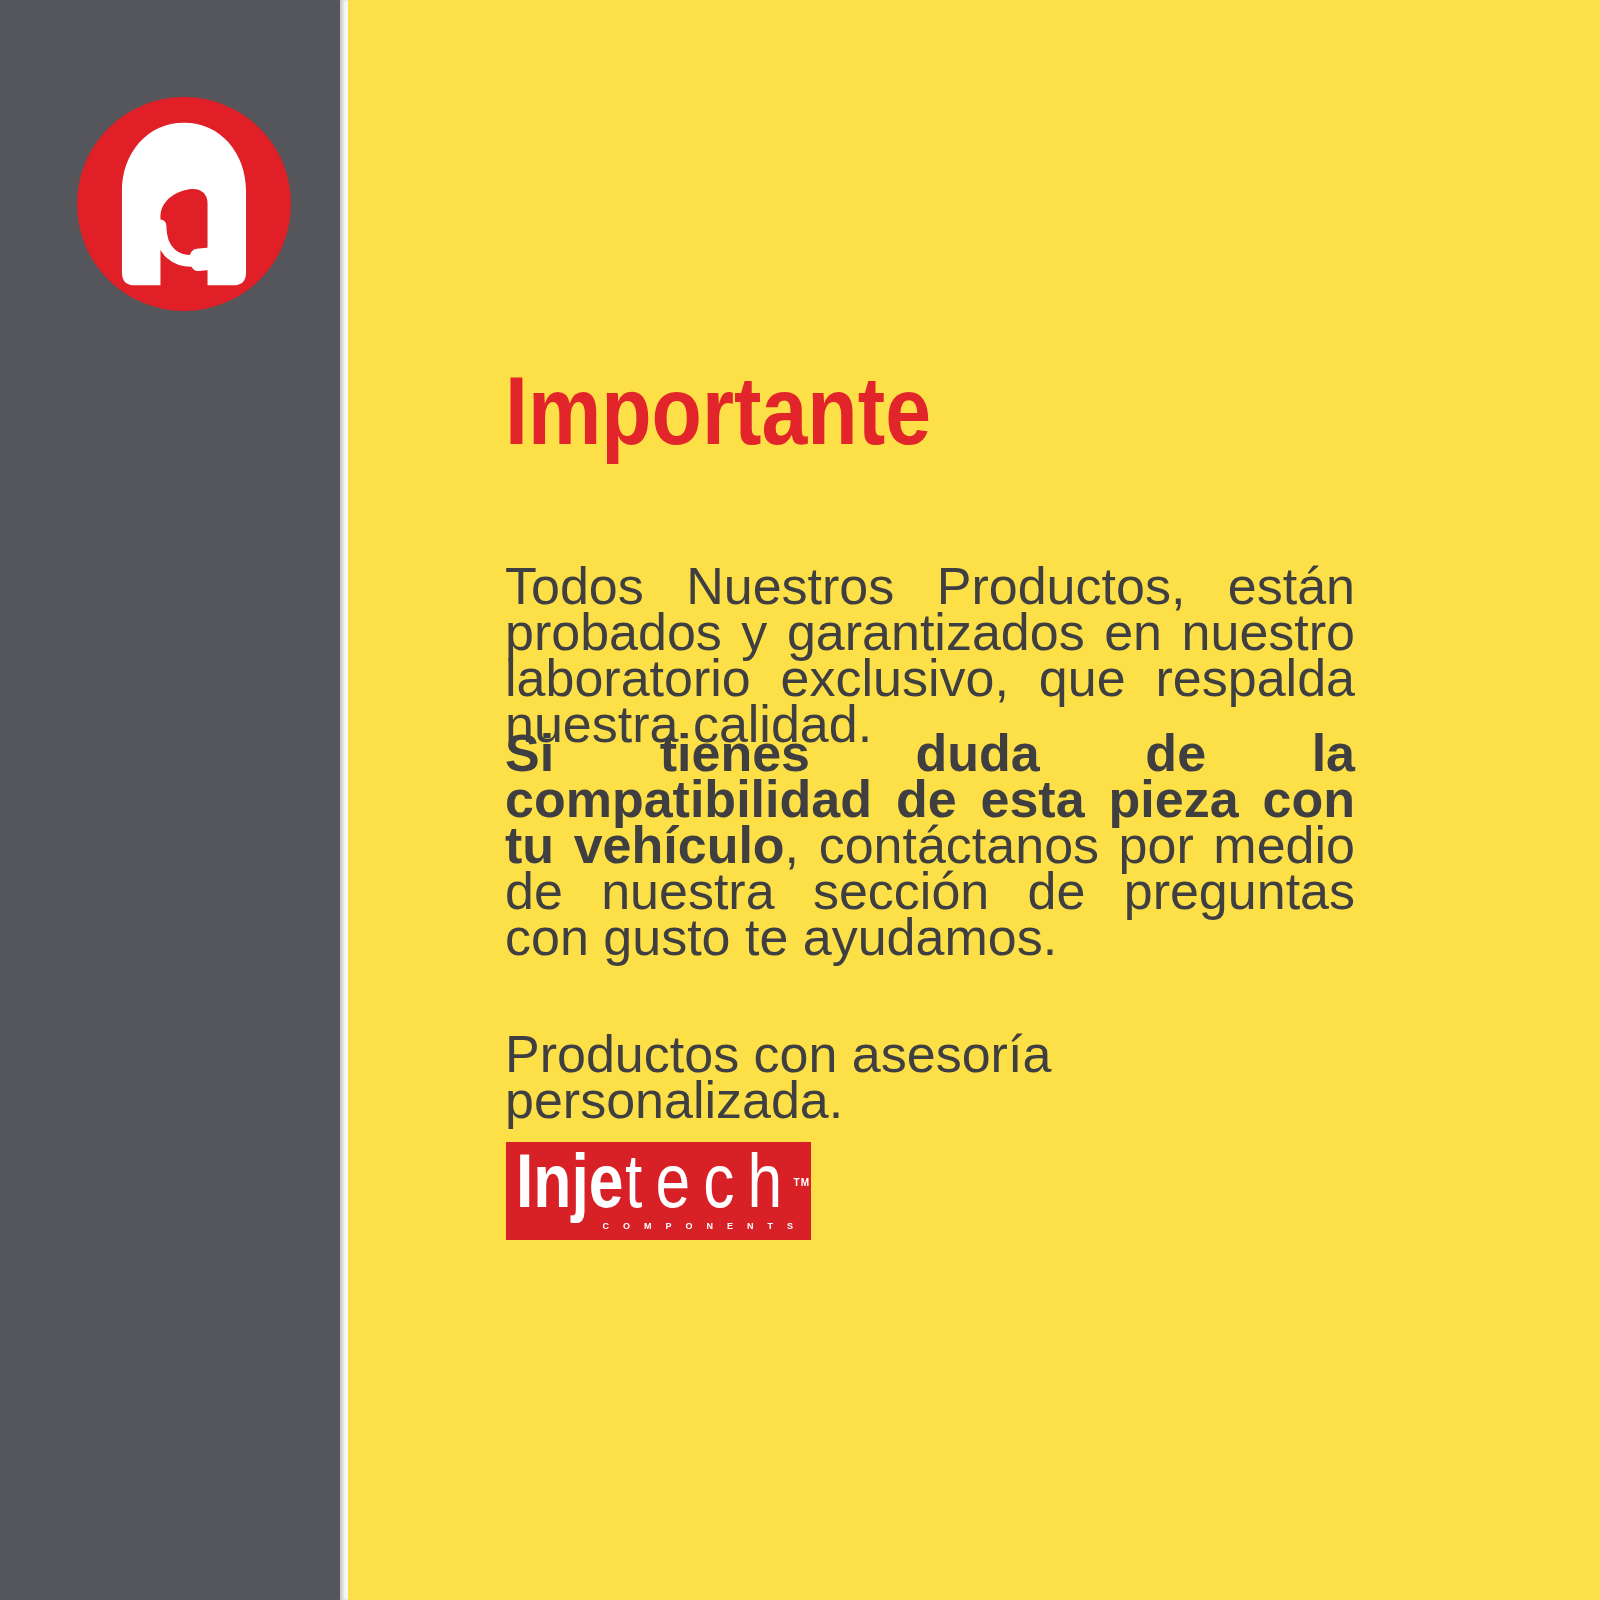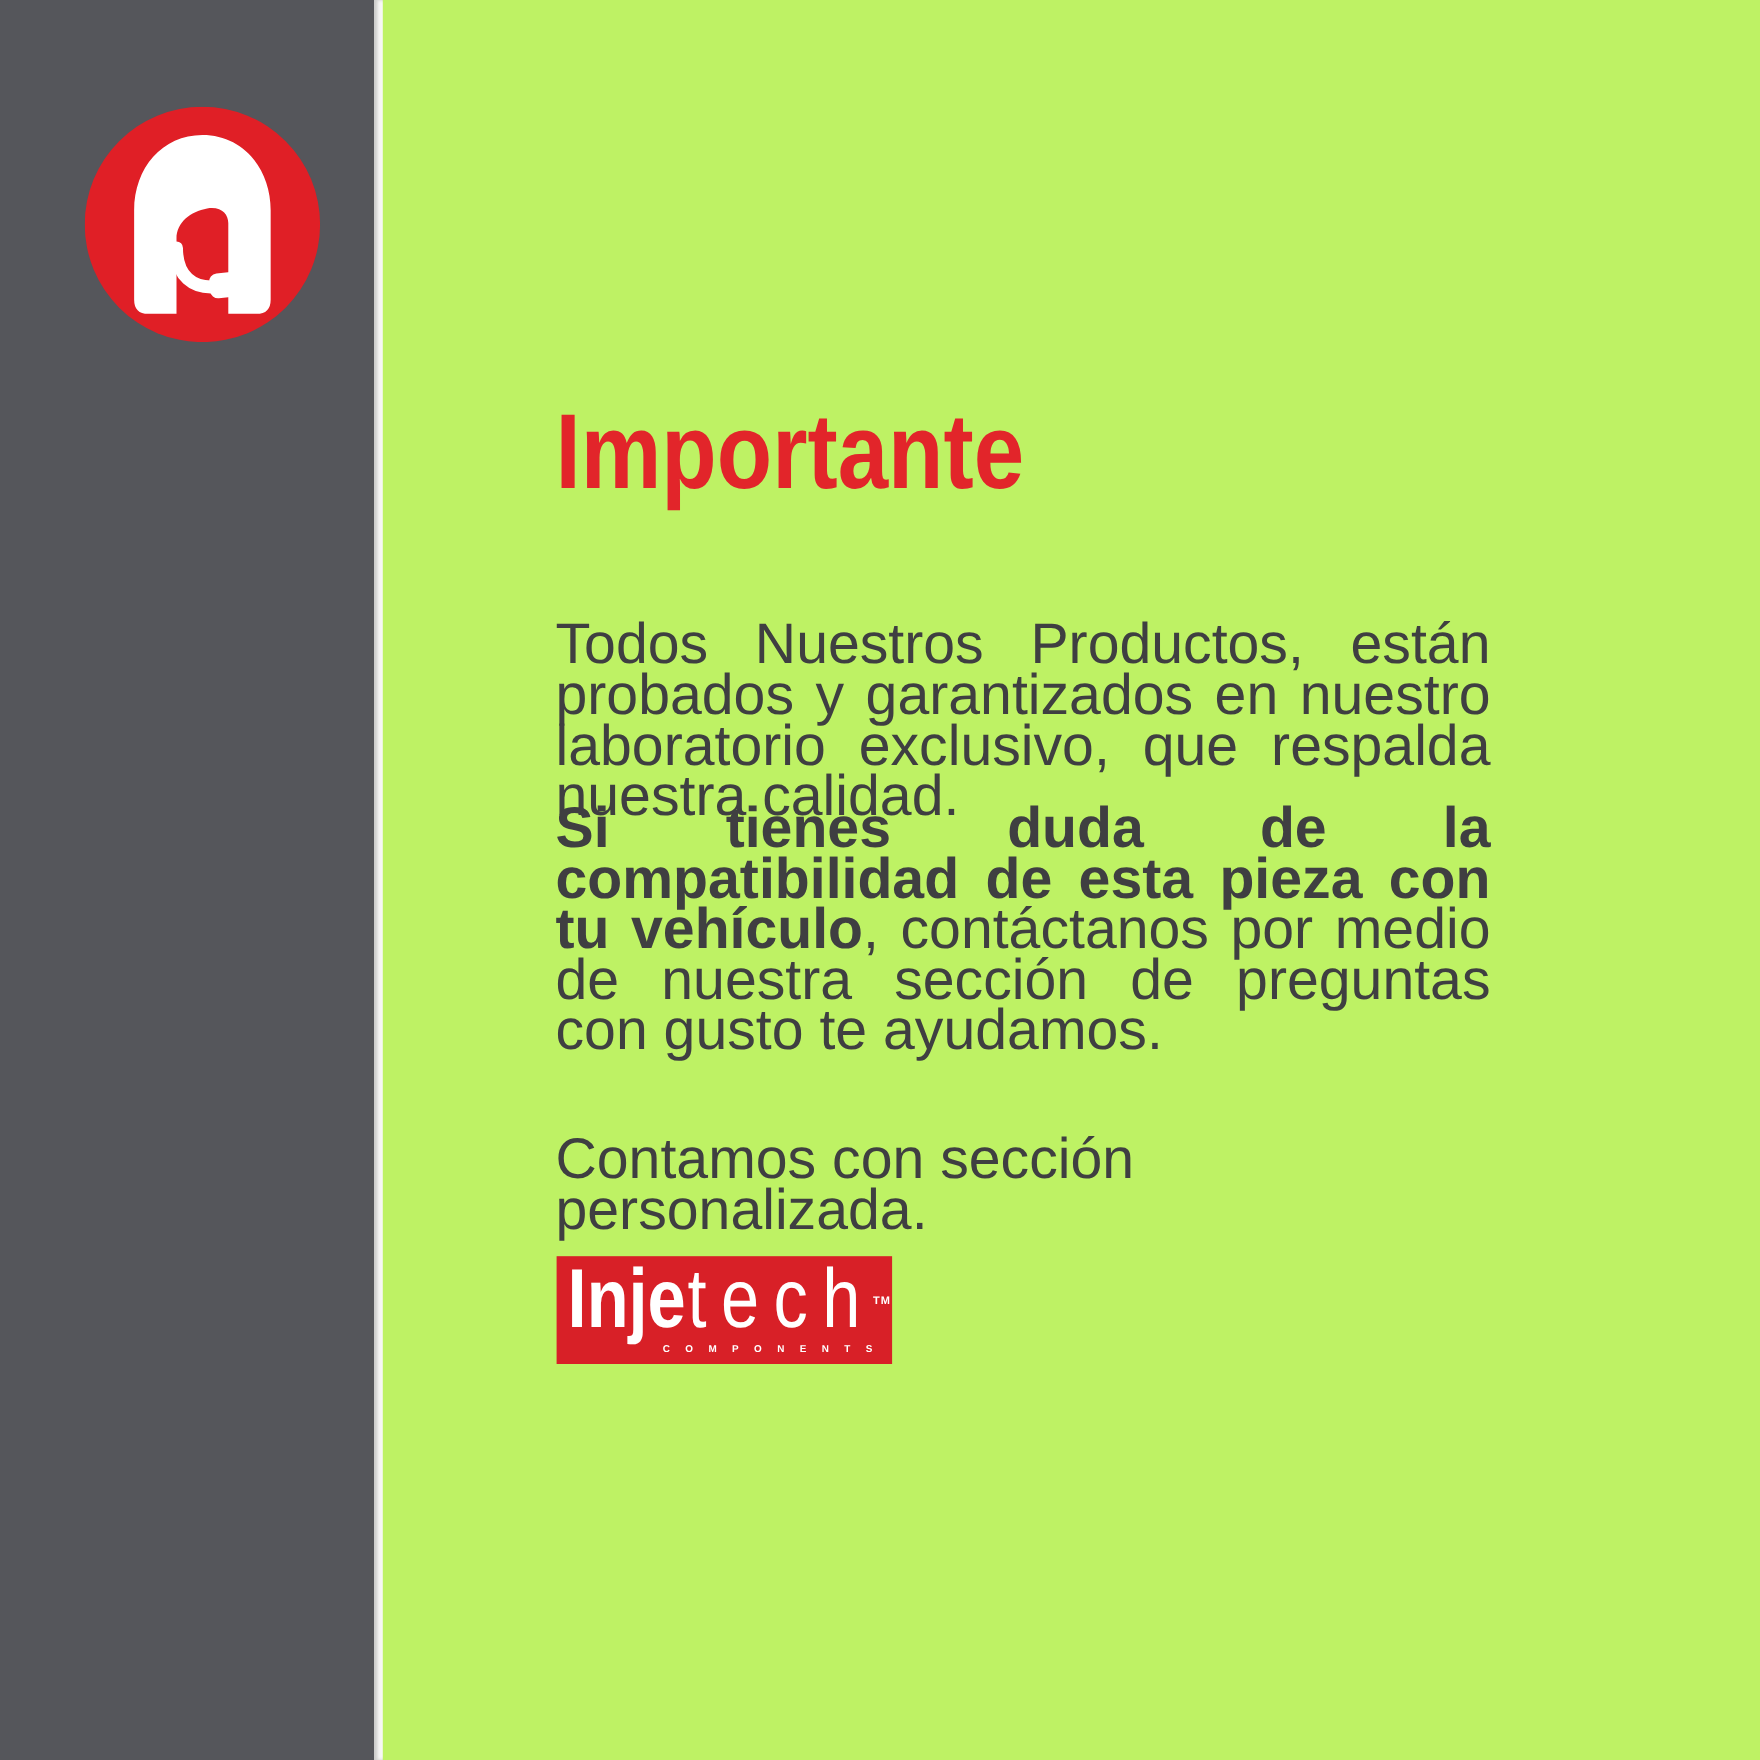--- a/index.html
+++ b/index.html
@@ -8,21 +8,21 @@
     width: 1600px;
     height: 1600px;
     overflow: hidden;
     font-family: "Liberation Sans", sans-serif;
     background: #efefee;
   }
   .canvas {
     position: relative;
     width: 1600px;
     height: 1600px;
-    background: #bef264;
+    background: #fde047;
   }
   .sidebar {
     position: absolute;
     left: 0; top: 0;
     width: 340px; height: 100%;
     background: #55565b;
   }
   .sidebar-edge {
     position: absolute;
     left: 340px; top: 0;
@@ -123,21 +123,21 @@
   </div>
 
   <main class="content">
 
     <h1 class="title">Importante</h1>
 
     <p class="para p1">Todos Nuestros Productos, están probados y garantizados en nuestro laboratorio exclusivo, que respalda nuestra calidad.</p>
 
     <p class="para p2"><span class="emph">Si tienes duda de la compatibilidad de esta pieza con tu vehículo</span><span>, contáctanos por medio de nuestra sección de preguntas con gusto te ayudamos.</span></p>
 
-    <p class="para p3">Contamos con sección personalizada.</p>
+    <p class="para p3">Productos con asesoría personalizada.</p>
 
     <div class="logo">
       <div class="logo-brand"><span class="inje">Inje</span><span class="tech">tech</span></div>
       <span class="logo-tm">TM</span>
       <span class="logo-sub">COMPONENTS</span>
     </div>
 
   </main>
 
 </div>

